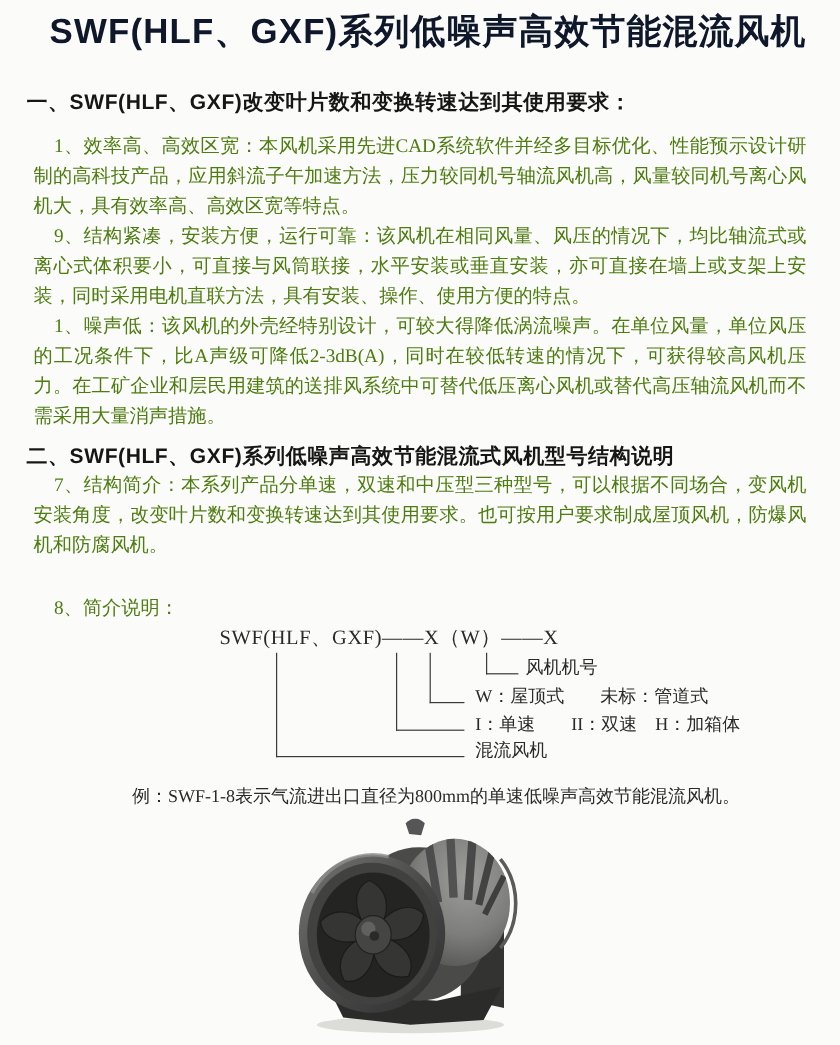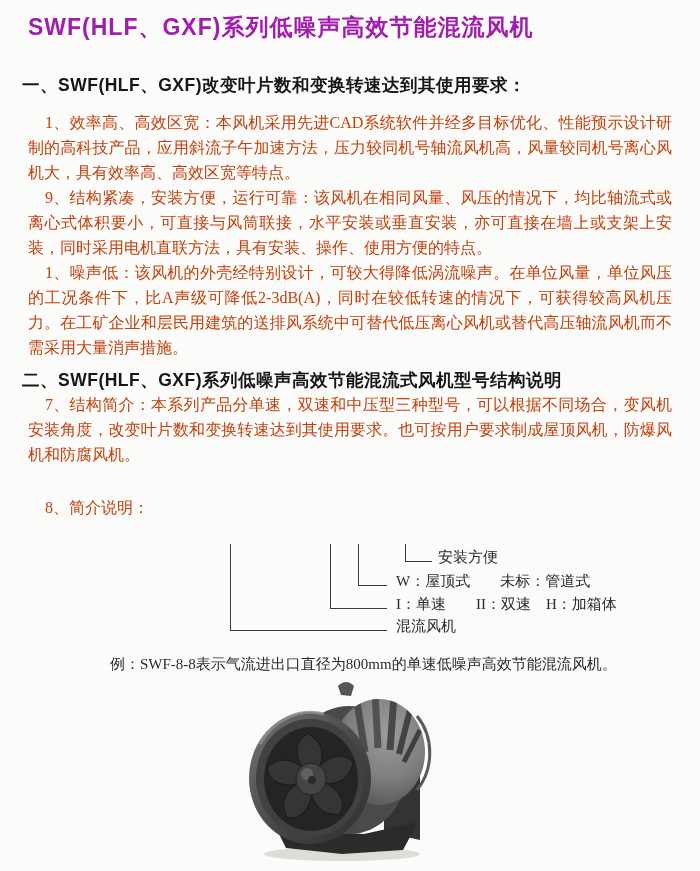--- a/index.html
+++ b/index.html
@@ -4,33 +4,33 @@
 <style>
   html,body{margin:0;padding:0;}
   body{
     width:700px;height:871px;overflow:hidden;
     background:#fbfbfa;color:#1d1d1d;
     font-family:"Liberation Serif","DejaVu Serif",serif;
   }
   .page{padding:10px 28px 0;position:relative;}
   .doc-title{
     font-family:"Liberation Sans","DejaVu Sans",sans-serif;
-    font-size:23px;font-weight:bold;text-align:left;
-    margin:2px 0 0;line-height:30px;letter-spacing:1px;color:#a21caf;
+    font-size:29px;font-weight:bold;text-align:right;
+    margin:2px 0 0;line-height:30px;letter-spacing:1px;color:#0f172a;
   }
   .sec-heading{
     font-family:"Liberation Sans","DejaVu Sans",sans-serif;
     font-size:17.5px;font-weight:bold;line-height:24px;
     margin:0 0 0 -6px;color:#161616;letter-spacing:0.5px;
   }
   .sec1{margin-top:31px;margin-bottom:13px;}
   .sec2{margin-top:8px;}
   p.body{
     font-size:16px;line-height:25px;margin:0;
-    text-align:justify;text-indent:17px;color:#c2410c;
+    text-align:justify;text-indent:17px;color:#4d7c0f;
   }
   p.sub{margin-top:28px;}
   .diagram{position:relative;height:128px;margin-top:0;color:#2a2a2a;}
   .formula{
     position:absolute;left:155px;top:2px;
     font-size:17px;line-height:20px;letter-spacing:0.5px;white-space:nowrap;
   }
   .conn{
     position:absolute;
     border-left:1px solid #3a3a3a;border-bottom:1px solid #3a3a3a;
@@ -63,33 +63,34 @@
   <p class="body">1、效率高、高效区宽：本风机采用先进CAD系统软件并经多目标优化、性能预示设计研制的高科技产品，应用斜流子午加速方法，压力较同机号轴流风机高，风量较同机号离心风机大，具有效率高、高效区宽等特点。</p>
   <p class="body">9、结构紧凑，安装方便，运行可靠：该风机在相同风量、风压的情况下，均比轴流式或离心式体积要小，可直接与风筒联接，水平安装或垂直安装，亦可直接在墙上或支架上安装，同时采用电机直联方法，具有安装、操作、使用方便的特点。</p>
   <p class="body">1、噪声低：该风机的外壳经特别设计，可较大得降低涡流噪声。在单位风量，单位风压的工况条件下，比A声级可降低2-3dB(A)，同时在较低转速的情况下，可获得较高风机压力。在工矿企业和层民用建筑的送排风系统中可替代低压离心风机或替代高压轴流风机而不需采用大量消声措施。</p>
 
   <h2 class="sec-heading sec2">二、SWF(HLF、GXF)系列低噪声高效节能混流式风机型号结构说明</h2>
 
   <p class="body">7、结构简介：本系列产品分单速，双速和中压型三种型号，可以根据不同场合，变风机安装角度，改变叶片数和变换转速达到其使用要求。也可按用户要求制成屋顶风机，防爆风机和防腐风机。</p>
   <p class="body sub">8、简介说明：</p>
 
   <div class="diagram">
+    <div class="formula">SWF(HLF、GXF)——X（W）——X</div>
 
     <div class="conn conn-type"></div>
     <div class="conn conn-speed"></div>
     <div class="conn conn-roof"></div>
     <div class="conn conn-number"></div>
 
-    <div class="dlabel lbl-number">安装方便</div>
+    <div class="dlabel lbl-number">风机机号</div>
     <div class="dlabel lbl-speed">I：单速　　II：双速　H：加箱体</div>
     <div class="dlabel lbl-roof">W：屋顶式　　未标：管道式</div>
     <div class="dlabel lbl-type">混流风机</div>
   </div>
 
-  <p class="example">例：SWF-8-8表示气流进出口直径为800mm的单速低噪声高效节能混流风机。</p>
+  <p class="example">例：SWF-1-8表示气流进出口直径为800mm的单速低噪声高效节能混流风机。</p>
 
   <div class="fan-photo">
     <svg width="190" height="182" viewBox="0 0 190 182">
       <defs>
         <radialGradient id="gMotor" cx="60%" cy="32%" r="80%">
           <stop offset="0%" stop-color="#9d9d9b"></stop>
           <stop offset="55%" stop-color="#7d7d7b"></stop>
           <stop offset="100%" stop-color="#4c4c4c"></stop>
         </radialGradient>
         <linearGradient id="gRing" x1="0" y1="0" x2="1" y2="1">

